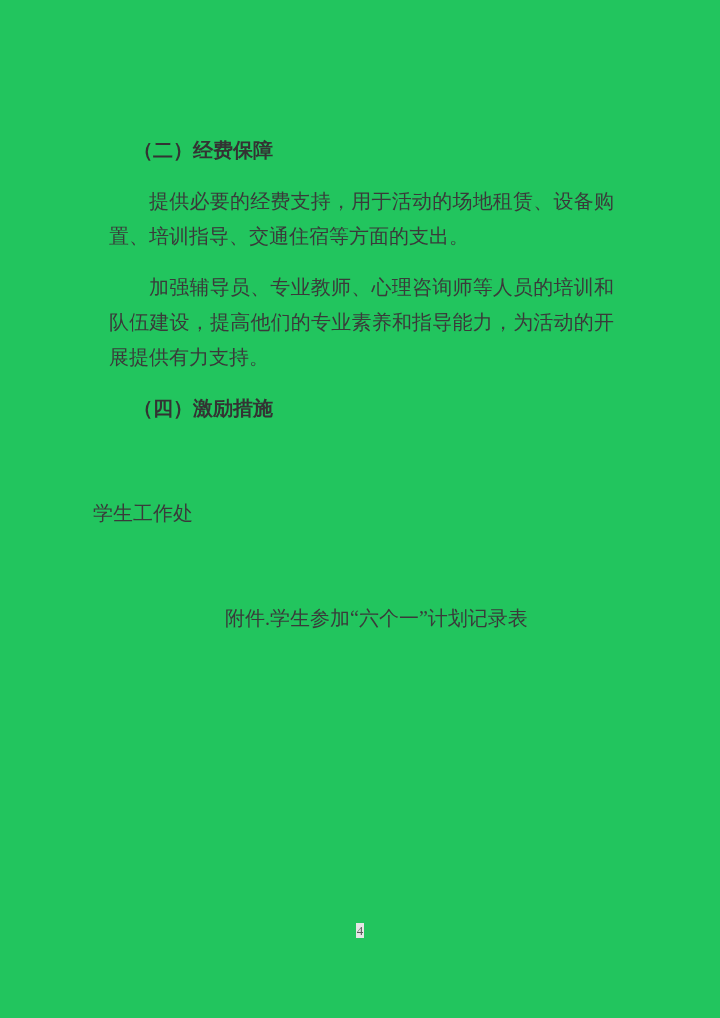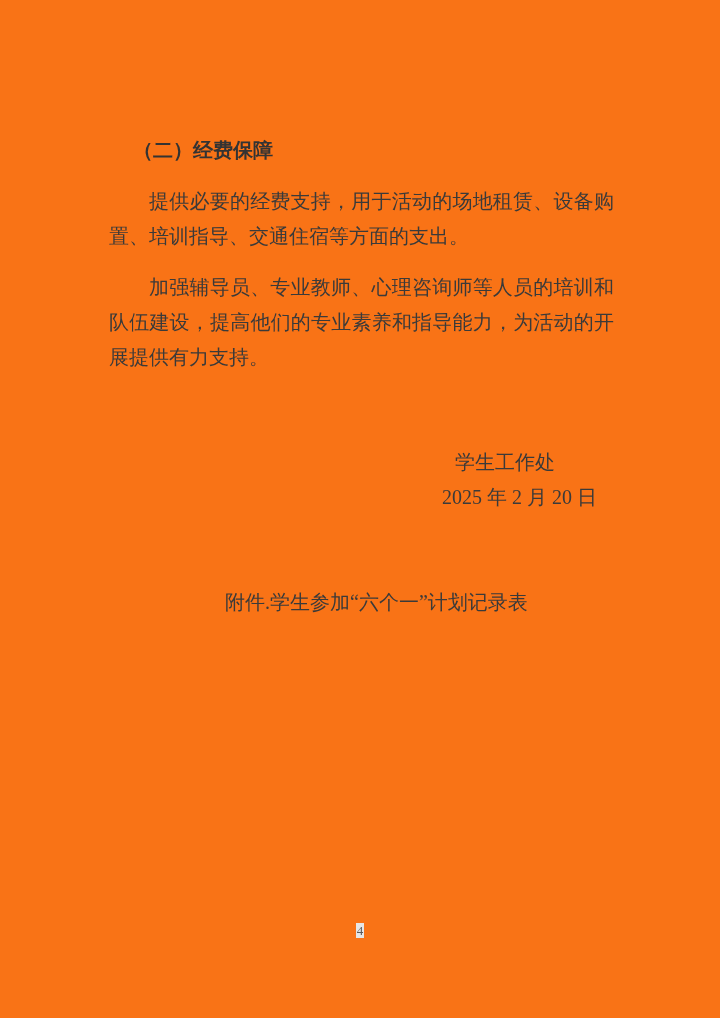--- a/index.html
+++ b/index.html
@@ -4,21 +4,21 @@
 <style>
   html, body {
     margin: 0;
     padding: 0;
     background: #ffffff;
   }
   .page {
     position: relative;
     width: 720px;
     height: 1018px;
-    background: #f97316;
+    background: #22c55e;
     overflow: hidden;
     font-family: "Liberation Serif", "DejaVu Serif", serif;
     color: #3a3a3a;
   }
   .content {
     position: absolute;
     left: 93px;
     top: 133px;
     width: 537px;
     font-size: 20px;
@@ -32,21 +32,21 @@
     text-align: left;
   }
   .body-par {
     margin: 16px;
     text-indent: 2em;
   }
   .signature-block {
     margin-top: 70px;
   }
   .sig-org {
-    text-align: right;
+    text-align: left;
     padding-right: 75px;
   }
   .sig-date {
     text-align: right;
     padding-right: 33px;
   }
   .attachment-line {
     margin-top: 70px;
     text-indent: 1.5em;
     text-align: center;
@@ -70,24 +70,24 @@
 <body>
 
 <div class="page">
   <div class="content">
 
     <div class="section-heading">（二）经费保障</div>
     <p class="body-par">提供必要的经费支持，用于活动的场地租赁、设备购置、培训指导、交通住宿等方面的支出。</p>
 
     <p class="body-par">加强辅导员、专业教师、心理咨询师等人员的培训和队伍建设，提高他们的专业素养和指导能力，为活动的开展提供有力支持。</p>
 
+    <div class="section-heading">（四）激励措施</div>
 
     <div class="signature-block">
       <div class="sig-org">学生工作处</div>
-      <div class="sig-date">2025 年 2 月 20 日</div>
     </div>
 
     <div class="attachment-line">附件.学生参加“六个一”计划记录表</div>
 
   </div>
 
   <div class="page-footer">
     <span class="page-number-badge">4</span>
   </div>
 </div>

